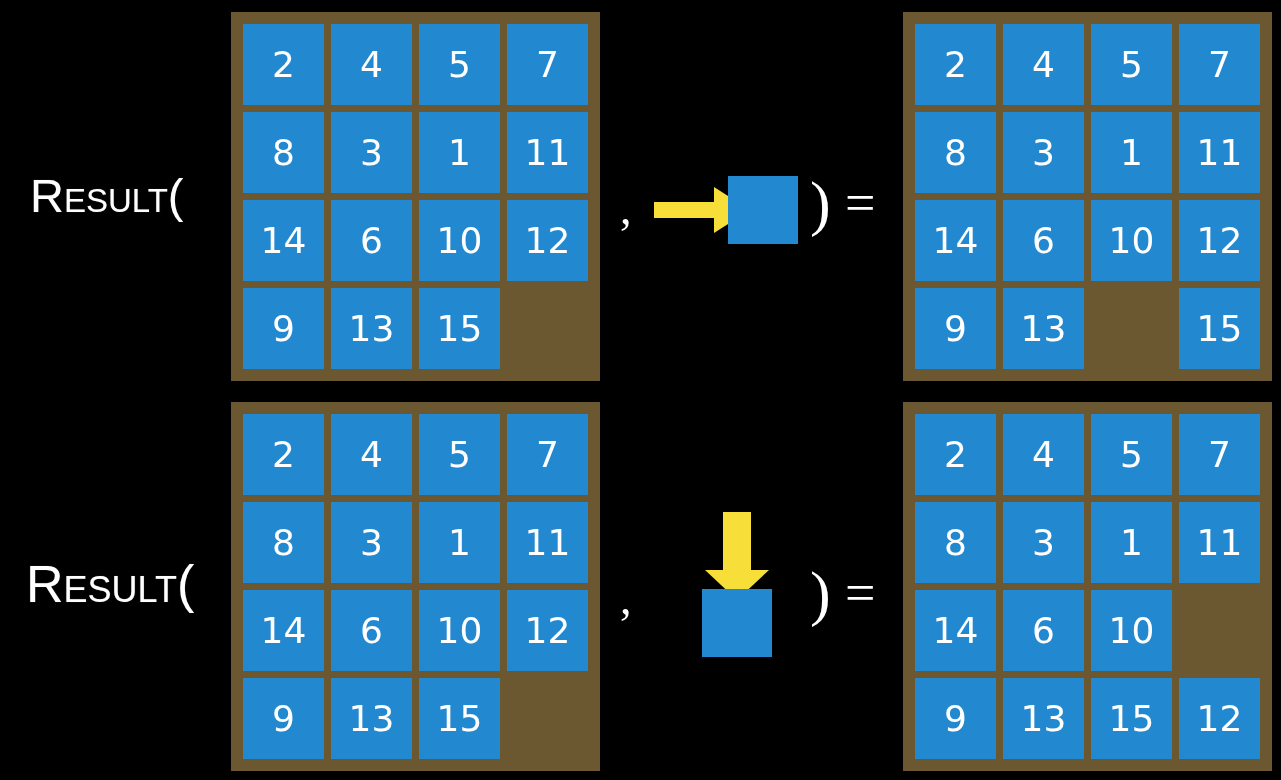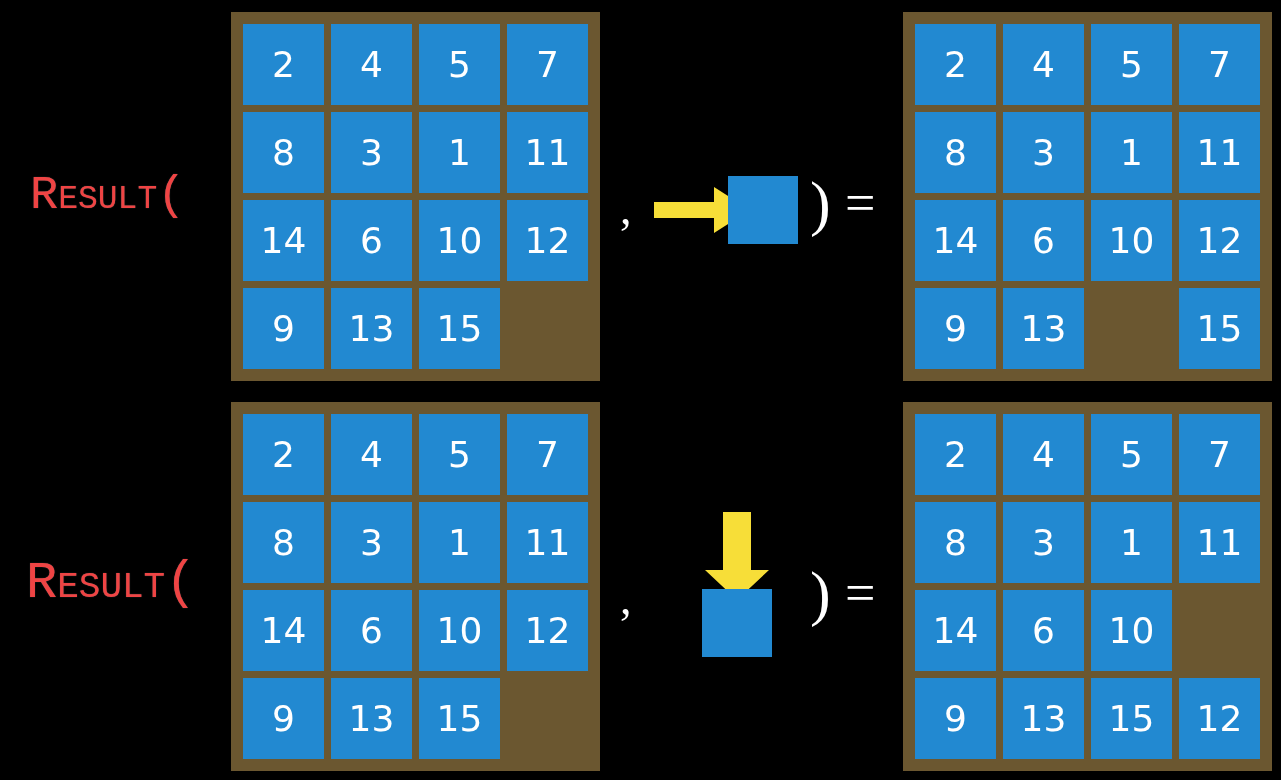--- a/index.html
+++ b/index.html
@@ -12,22 +12,22 @@
     width: 1281px;
     height: 780px;
     background: #000000;
     overflow: hidden;
     font-family: "Liberation Sans", sans-serif;
   }
 
   
   .result-label {
     position: absolute;
-    color: #ef4444;
-    font-family: Liberation Mono, monospace;
+    color: #ffffff;
+    font-family: Liberation Sans, sans-serif;
     font-variant: small-caps;
     white-space: nowrap;
     line-height: 1;
     text-shadow: 0 0 1px rgba(255,255,255,0.35);
   }
 
   .paren, .equals, .comma {
     position: absolute;
     color: #ffffff;
     font-family: "Liberation Serif", serif;

